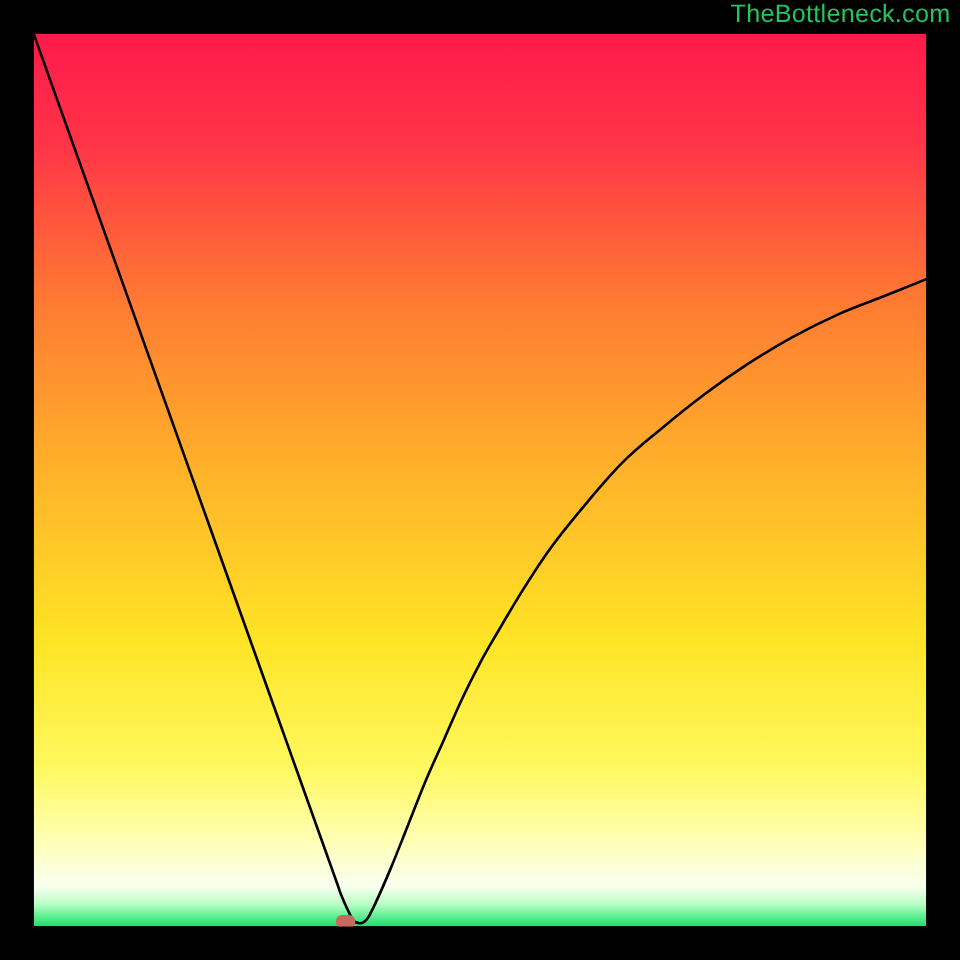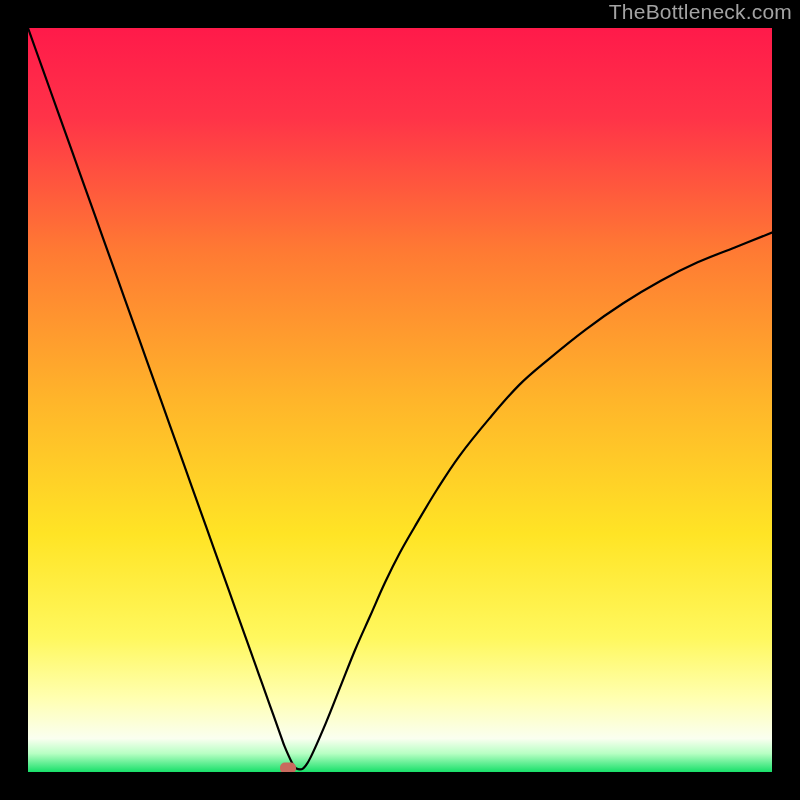--- a/index.html
+++ b/index.html
@@ -36,21 +36,21 @@
     border-radius: 5px / 5px;
     transform: translate(-50%, -50%);
     pointer-events: none;
   }
   .watermark {
     position: absolute;
     top: 0px;
     right: 8px;
     font-size: 21px;
     font-weight: 400;
-    color: #a3a3a3;
+    color: #22c55e;
     letter-spacing: 0.2px;
     font-family: Arial, Helvetica, sans-serif;
   }
 </style>
 </head>
 <body>
 
 <div class="plot-area">
   <svg class="gradient-bg" viewBox="0 0 744 744" preserveAspectRatio="none">
     <defs>

